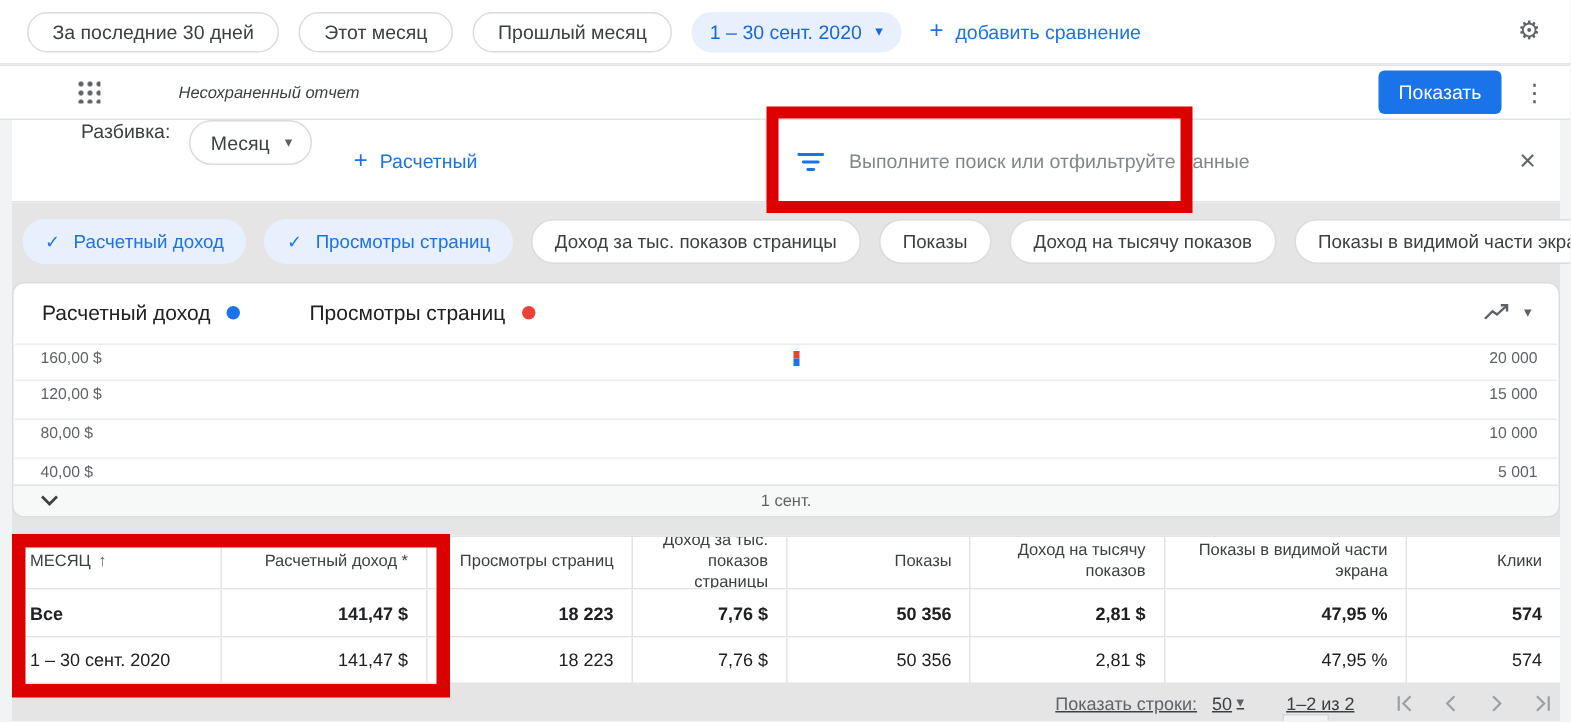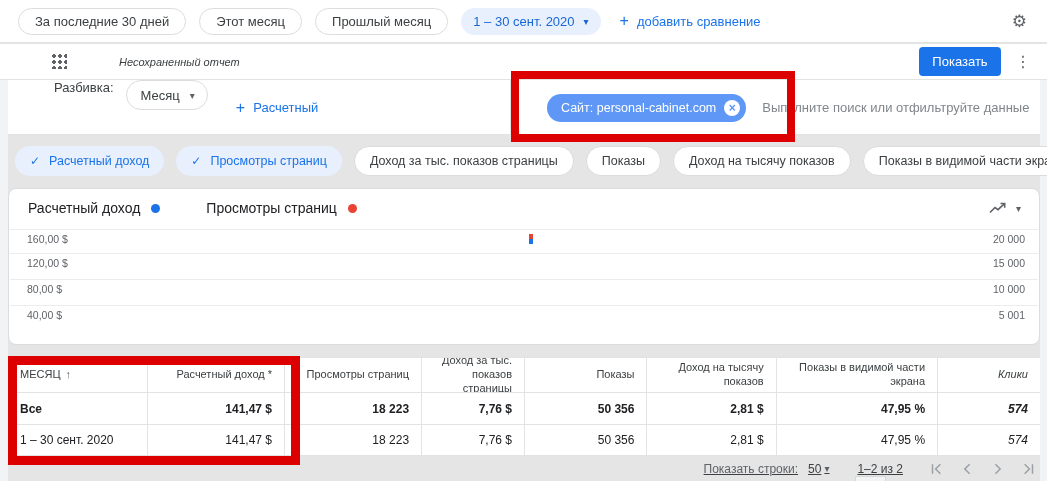--- a/index.html
+++ b/index.html
@@ -85,21 +85,21 @@
   .table { position:absolute; left:8px; top:357px; width:1032px; }
   .trow { display:flex; border-bottom:1px solid #e3e3e3; background:#fff; }
   .trow.thead { border-top:1px solid #e3e3e3; height:36px; }
   .trow.r1 { height:32px; } .trow.r2 { height:31px; }
   .cell { display:flex; align-items:center; justify-content:flex-end; text-align:right;
           padding:0 12px; border-left:1px solid #e3e3e3; font-size:12px; color:#202124; overflow:hidden; }
   .cell:first-child { border-left:none; justify-content:flex-start; text-align:left; }
   .thead .cell { font-size:11px; color:#3c4043; font-weight:500; line-height:1.25; cursor:pointer; }
   .trow.bold .cell { font-weight:700;text-align:right; }
   .c0{width:142px;} .c1{width:140px;} .c2{width:140px;} .c3{width:105px;}
-  .c4{width:125px;} .c5{width:132px;} .c6{width:165px;} .c7{width:105px;font-style:italic;}
+  .c4{width:125px;} .c5{width:132px;} .c6{width:165px;} .c7{width:105px;}
   .sort { margin-left:5px; font-size:11px; color:#5f6368; }
 
   
   .footer-bar { position:absolute; left:8px; top:456px; width:1032px; height:25px; display:flex;
                 align-items:center; justify-content:flex-end; font-size:12px; color:#3c4043; padding-right:4px;text-decoration:underline; }
   .rows-label { color:#5f6368; margin-right:10px; }
   .rows-select { display:inline-flex; align-items:center; gap:3px; cursor:pointer; }
   .rows-select .caret { font-size:10px; color:#5f6368; }
   .range { margin-left:28px; margin-right:26px; }
   .pager { display:flex; align-items:center; gap:17px; }
@@ -151,24 +151,20 @@
       </div>
       <div class="add-link">
         <span class="plus">+</span>
         <span>Расчетный</span>
       </div>
     </div>
     <div class="filter-section">
       <svg width="19" height="14" viewBox="0 0 19 14">
         <path d="M1.5 2h16M4.5 7h10M7.5 12h4" stroke="#1a73e8" stroke-width="1.9" stroke-linecap="round" fill="none"></path>
       </svg>
-      <div class="filter-chip">
-        <span>Сайт: personal-cabinet.com</span>
-        <span class="chip-x">×</span>
-      </div>
       <div class="filter-placeholder">Выполните поиск или отфильтруйте данные</div>
       <span class="filter-close">×</span>
     </div>
   </div>
 
   <div class="chips-row">
     <div class="chip sel">
       <span class="check">✓</span>
       <span>Расчетный доход</span>
     </div>
@@ -221,20 +217,28 @@
     <span class="ylab l" style="top:120px">40,00 $</span>
 
     <span class="ylab r" style="top:44px">20 000</span>
     <span class="ylab r" style="top:68px">15 000</span>
     <span class="ylab r" style="top:94px">10 000</span>
     <span class="ylab r" style="top:120px">5 001</span>
 
     <span class="pt" style="left:520px; top:45px; background:#ea4335"></span>
     <span class="pt" style="left:520px; top:50px; background:#1a73e8"></span>
 
+    <div class="chart-footer">
+      <span class="collapse">
+        <svg width="12" height="8" viewBox="0 0 12 8">
+            <path d="M1 1l5 5 5-5" fill="none" stroke="#3c4043" stroke-width="1.8"></path>
+          </svg>
+      </span>
+      <span class="xlab">1 сент.</span>
+    </div>
   </div>
 
   <div class="table">
     <div class="trow thead">
       <div class="cell c0">
         <span>МЕСЯЦ</span>
         <span class="sort">↑</span>
       </div>
       <div class="cell c1">Расчетный доход *</div>
       <div class="cell c2">Просмотры страниц</div>

